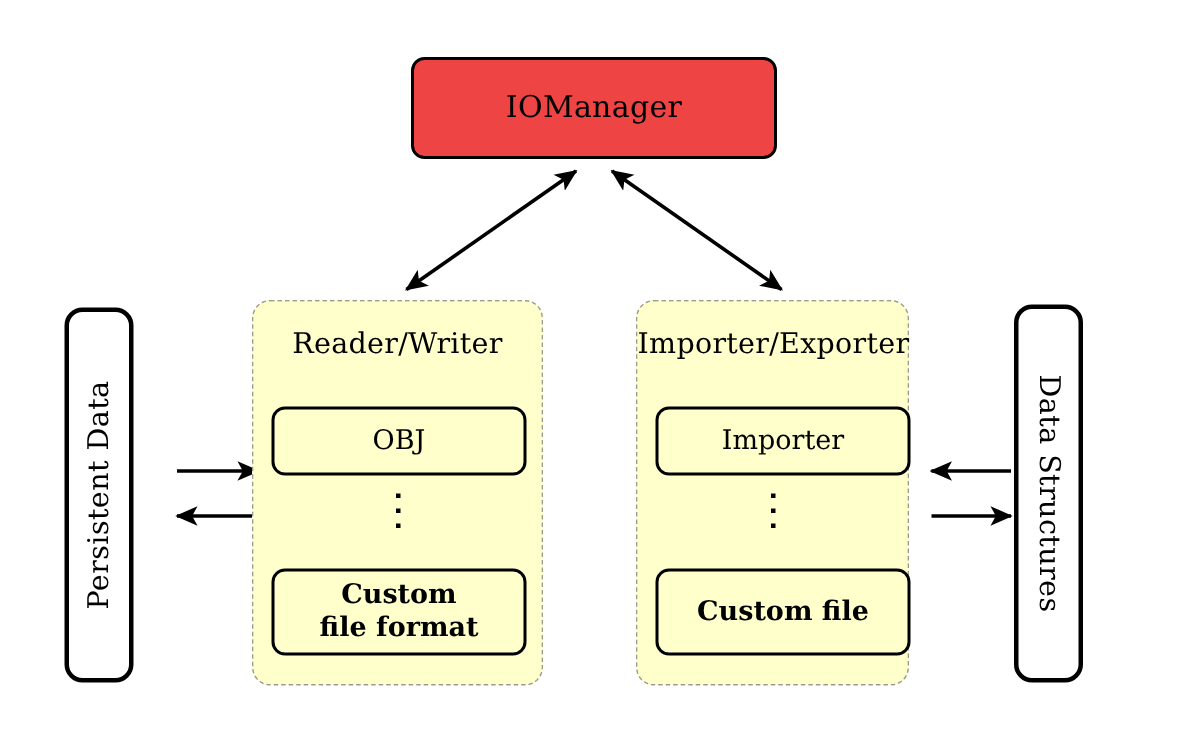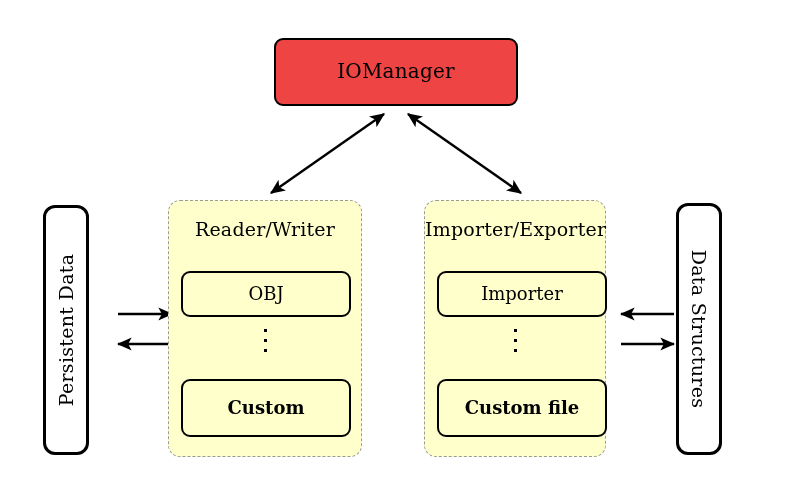--- a/index.html
+++ b/index.html
@@ -216,20 +216,21 @@
 
     <div class="vdots">
       <span class="dot"></span>
       <span class="dot"></span>
       <span class="dot"></span>
     </div>
 
     <div class="leaf leaf-bottom">
       <span>
         <span>Custom</span><br>
+        <span>file format</span>
       </span>
     </div>
   </div>
 
   <div class="panel panel-right">
     <div class="panel-title">Importer/Exporter</div>
 
     <div class="leaf leaf-top">
       <span>Importer</span>
     </div>

